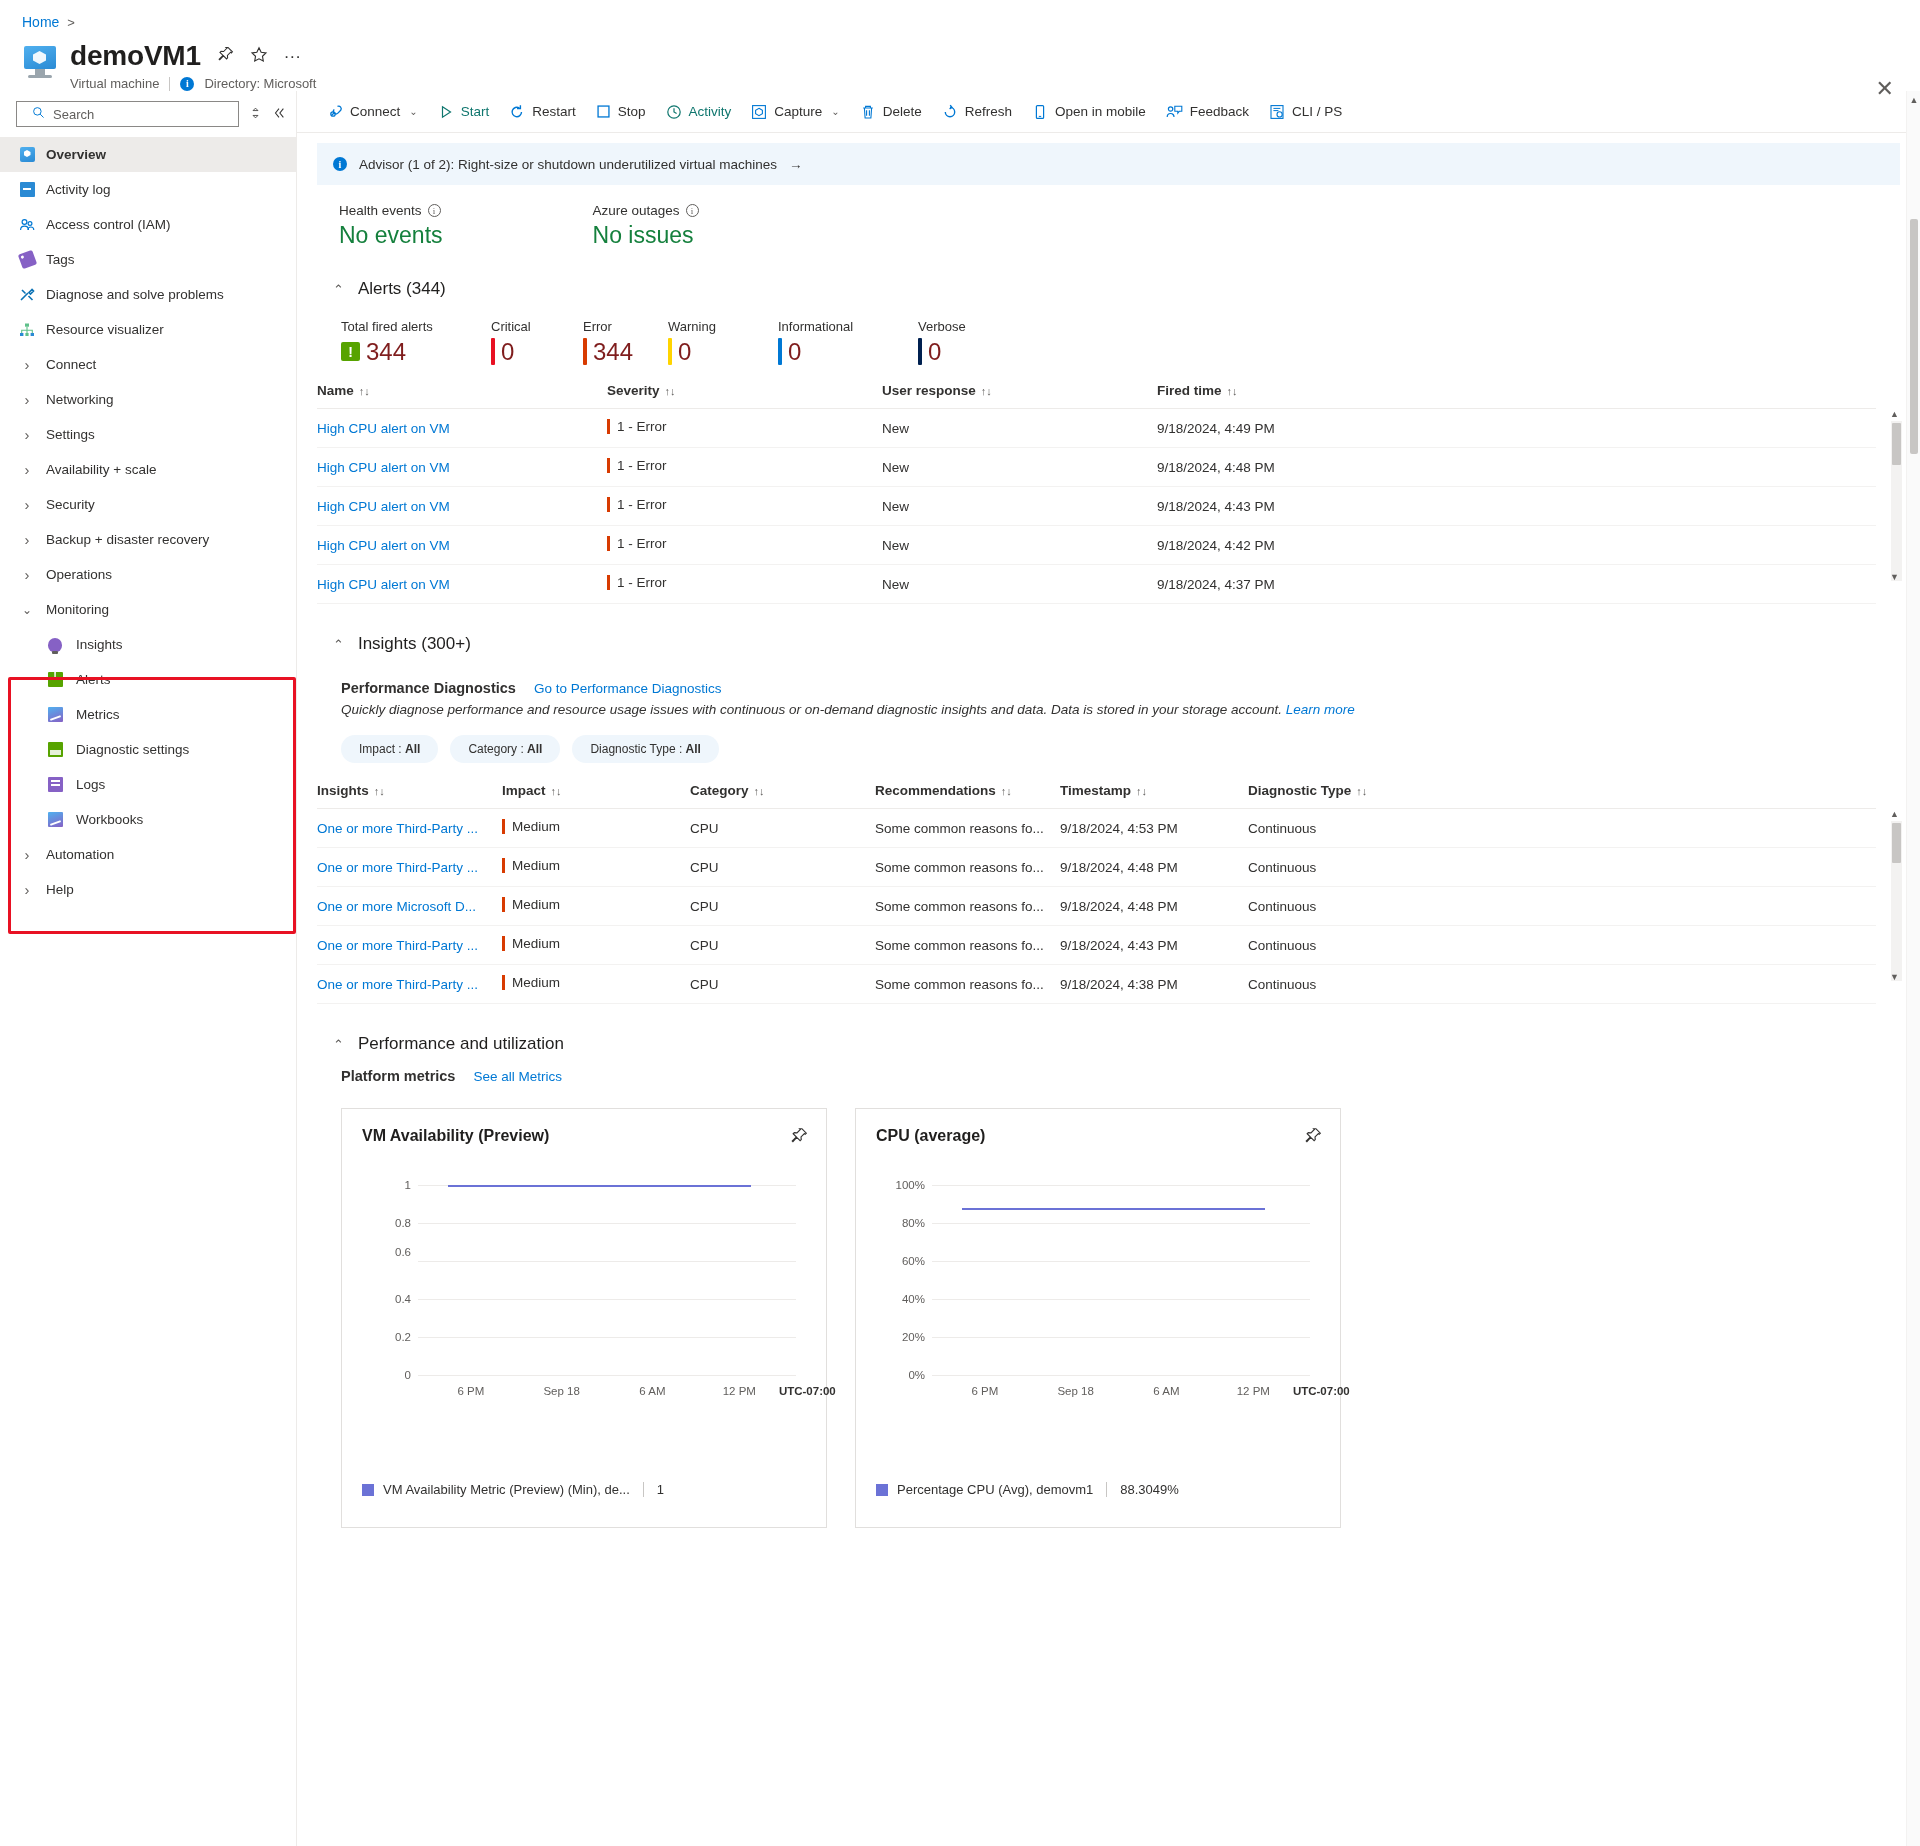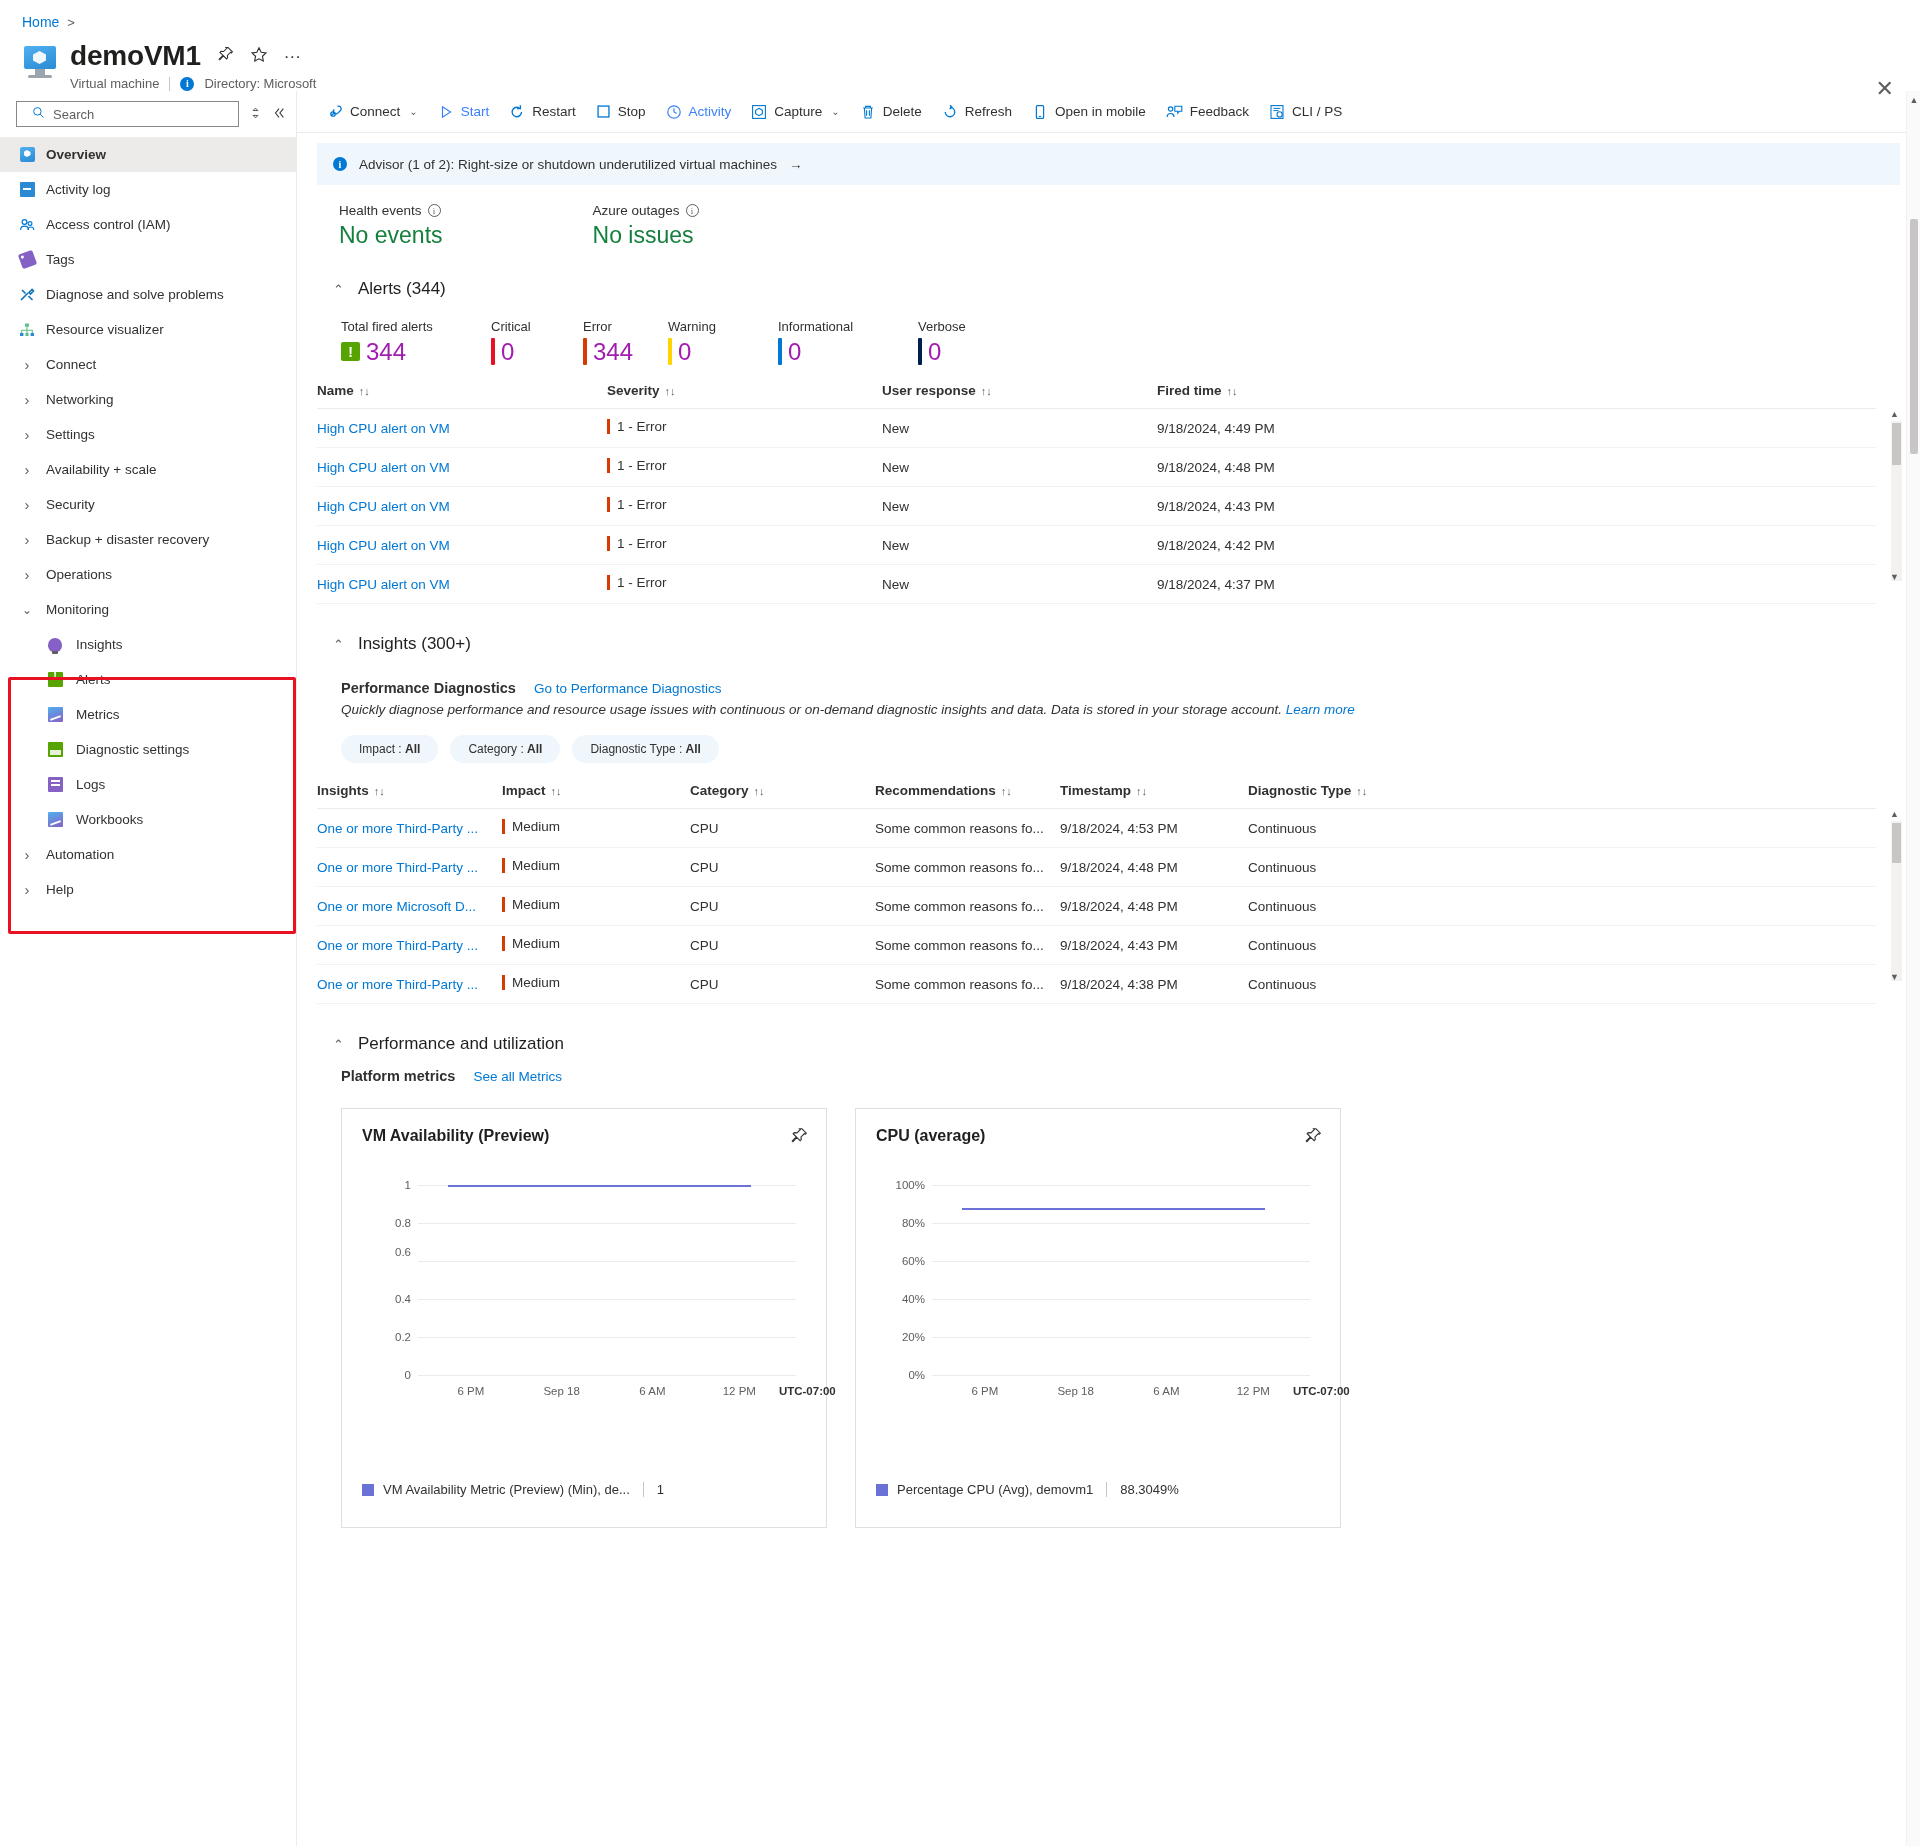--- a/index.html
+++ b/index.html
@@ -125,21 +125,21 @@
     height: 1846px; overflow:hidden;
   }
   .toolbar {
     display:flex; align-items:center; gap:0px;
     height:42px; padding-left:20px; border-bottom:1px solid #edebe9;
     font-size:13.5px; white-space:nowrap;
   }
   .tb {
     display:flex; align-items:center; gap:7px; padding:0 10px; height:32px; cursor:pointer; color:#323130;
   }
-  .tb.disabled { color:#3b82f6; cursor:default; }
+  .tb.disabled { color:#0f766e; cursor:default; }
   .tb .caret { font-size:10px; color:#605e5c; margin-left:2px;}
   .tb svg { display:block; }
 
   .advisor {
     margin: 10px 20px 0 20px; background:#eff6fc; height:42px;
     display:flex; align-items:center; gap:12px; padding-left:16px; font-size:13.5px;
   }
   .advisor .arrow { color:#323130; }
 
   .content { padding: 0 20px; }
@@ -157,21 +157,21 @@
     display:flex; align-items:center; gap:14px;
     font-size:17px; color:#201f1e; padding: 30px 0 0 16px; cursor:pointer;
   }
   .section-head .caret { color:#605e5c; font-size:13px; }
 
   .alert-stats { display:flex; padding: 20px 0 0 24px; gap: 0; }
   .stat { min-width: 0; }
   .stat .cap { font-size:13px; color:#323130; }
   .stat .num-row { display:flex; align-items:center; gap:6px; margin-top:4px; }
   .stat .bar { width:4px; height:27px; border-radius:1px; }
-  .stat .num { font-size:24px; color:#a21caf; line-height:27px; }
+  .stat .num { font-size:24px; color:#7f1d1d; line-height:27px; }
   .stat .fired-ico {
     width:19px;height:19px;background:#57a300;border-radius:2px;position:relative;
   }
   .stat .fired-ico::after{content:"!";position:absolute;inset:0;color:#fff;font-size:14px;font-weight:700;
     display:flex;align-items:center;justify-content:center;}
 
   table.grid { width: calc(100% - 24px); border-collapse: collapse; font-size:13.5px; }
   table.grid th {
     text-align:left; font-weight:600; color:#323130; padding: 14px 0 10px 0;
     border-bottom:1px solid #edebe9; font-size:13.5px; white-space:nowrap;

